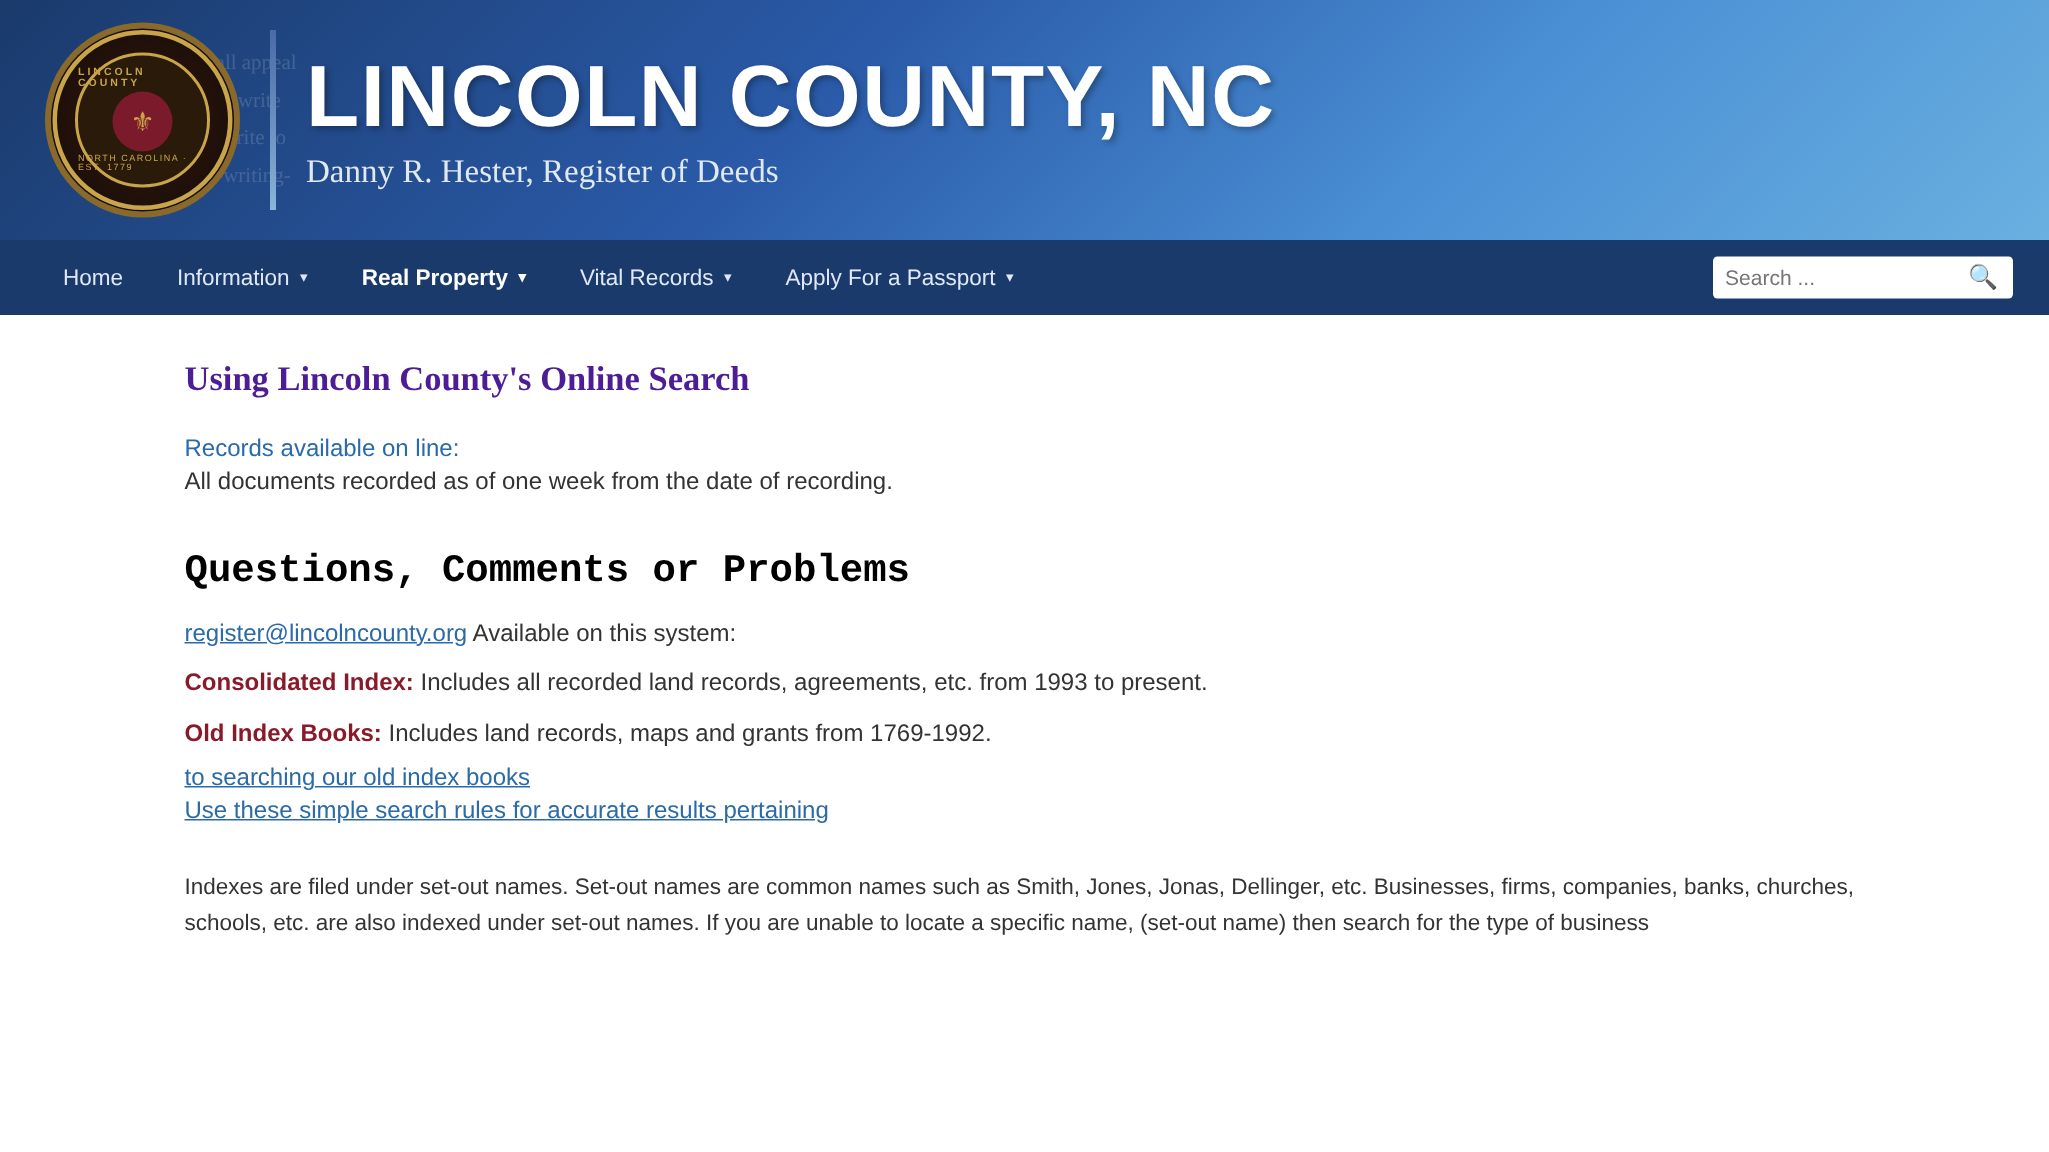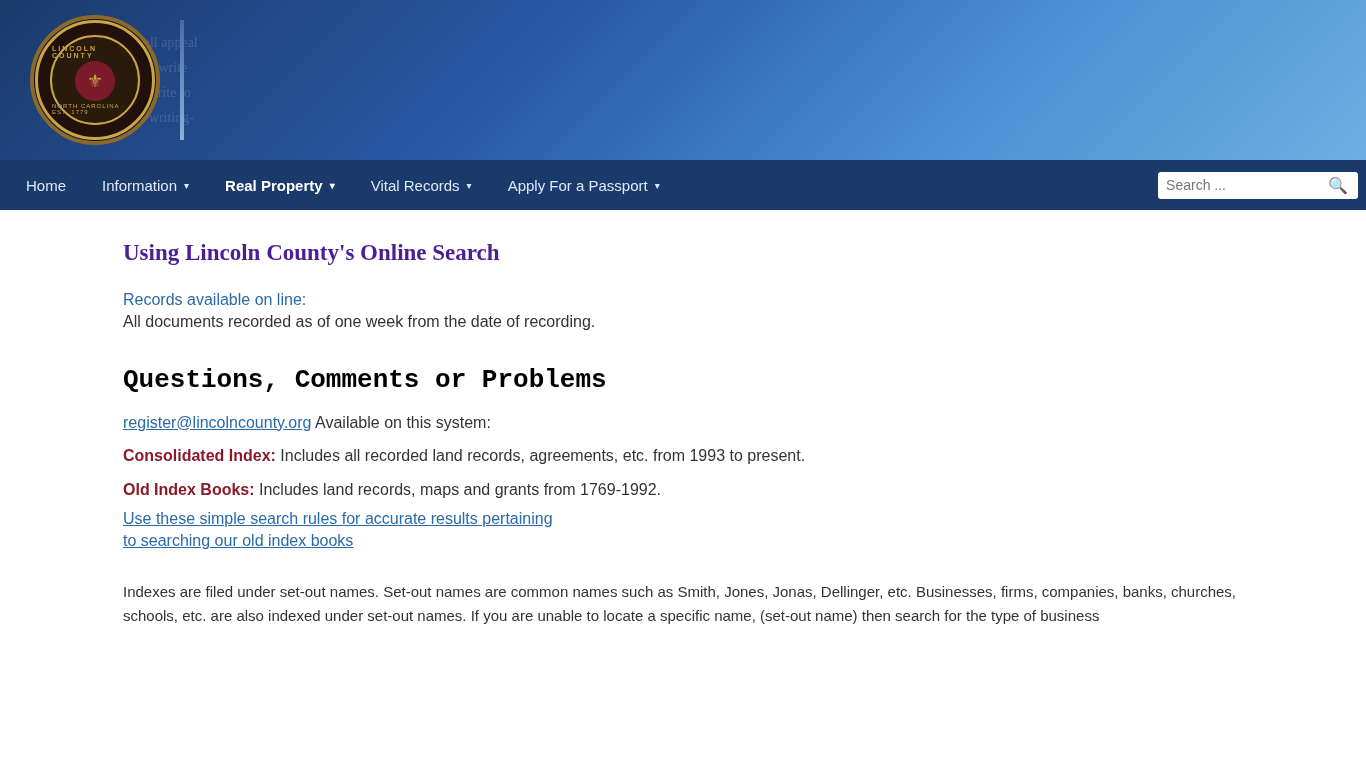--- a/index.html
+++ b/index.html
@@ -124,21 +124,21 @@
       font-weight: normal;
       color: #e0e8f0;
       margin-top: 5px;
     }
 
     
     nav {
       background: #1a3a6b;
       display: flex;
       align-items: center;
-      padding: 0 8px;
+      padding: 0 24px;
       min-height: 50px;
     }
     .nav-items {
       display: flex;
       align-items: center;
       flex: 1;
       gap: 0;
     }
     .nav-item {
       color: #e0e8f8;
@@ -273,20 +273,24 @@
     <div class="logo-inner">
       <div class="logo-circle-outer"></div>
       <div class="logo-circle-inner">
         <div class="logo-text-top">LINCOLN COUNTY</div>
         <div class="logo-emblem">⚜</div>
         <div class="logo-text-bottom">NORTH CAROLINA · EST. 1779</div>
       </div>
     </div>
   </div>
   <div class="header-divider"></div>
+  <div class="header-title">
+    <h1>LINCOLN COUNTY, NC</h1>
+    <h2>Danny R. Hester, Register of Deeds</h2>
+  </div>
 </header>
 
 <nav>
   <div class="nav-items">
     <a class="nav-item">
       <span>Home</span>
     </a>
     <a class="nav-item">
       <span>Information</span>
       <span class="chevron">▾</span>
@@ -322,17 +326,17 @@
 
   <p class="body-text">
     <a class="contact-link">register@lincolncounty.org</a><span> Available on this system:</span>
   </p>
   <p class="body-text">
     <span class="inline-bold">Consolidated Index:</span><span> Includes all recorded land records, agreements, etc. from 1993 to present.</span>
   </p>
   <p class="body-text">
     <span class="inline-bold">Old Index Books:</span><span> Includes land records, maps and grants from 1769-1992.</span>
   </p>
+  <a class="search-link">to searching our old index books</a>
   <a class="search-link">Use these simple search rules for accurate results pertaining</a>
-  <a class="search-link">to searching our old index books</a>
 
   <p class="bottom-text">Indexes are filed under set-out names.  Set-out names are common names such as Smith, Jones, Jonas, Dellinger, etc.  Businesses, firms, companies, banks, churches, schools, etc. are also indexed under set-out names.  If you are unable to locate a specific name, (set-out name) then search for the type of business</p>
 </div>
 
 </body></html>

